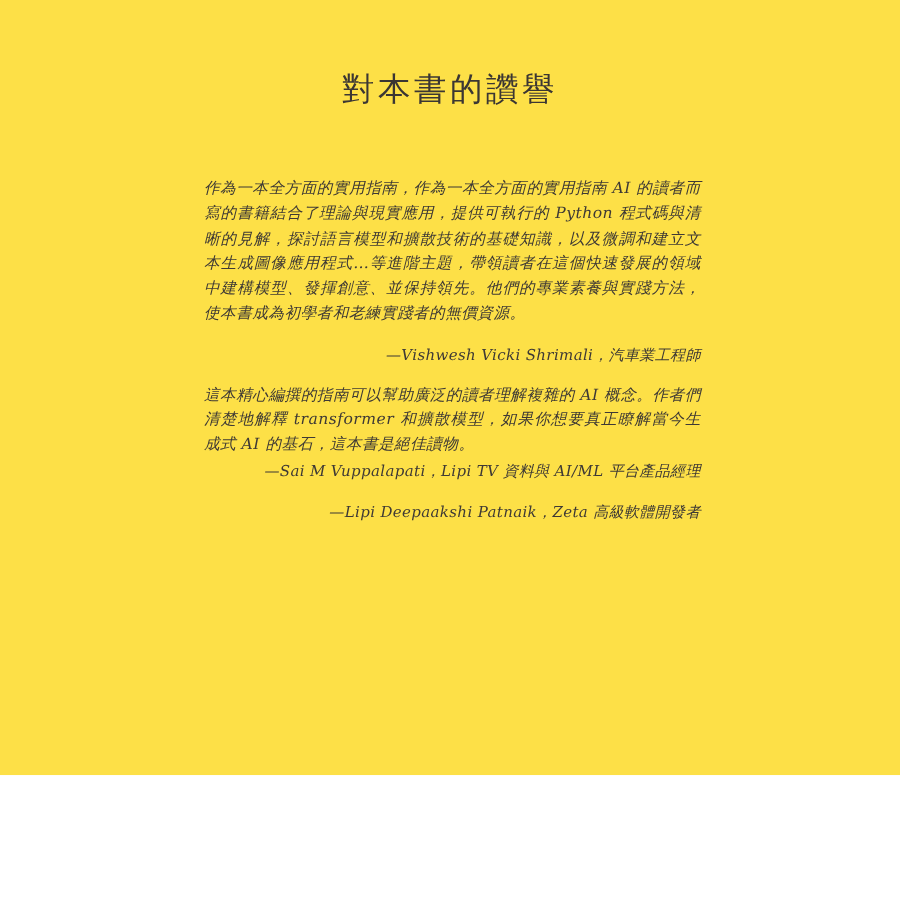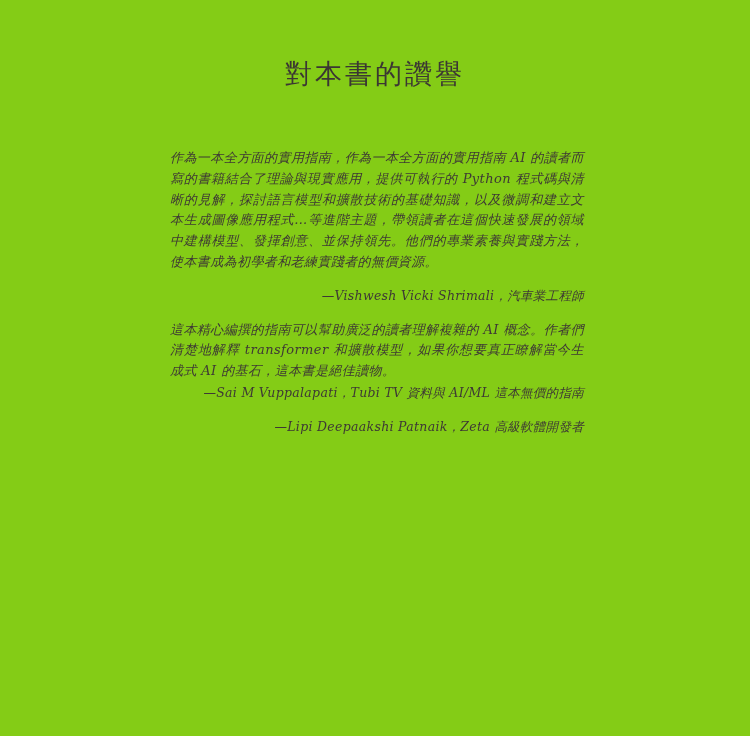--- a/index.html
+++ b/index.html
@@ -3,22 +3,22 @@
 <meta charset="utf-8">
 <style>
   html, body {
     margin: 0;
     padding: 0;
     background: #ffffff;
   }
   .page {
     position: relative;
     width: 750px;
-    height: 736px;
-    background: #84cc16;
+    height: 646px;
+    background: #fde047;
     overflow: hidden;
     font-family: "DejaVu Serif", "Liberation Serif", serif;
     color: #3b3633;
   }
   .page-title {
     margin: 0;
     padding-top: 56px;
     text-align: center;
     font-size: 27px;
     font-weight: 500;
@@ -68,21 +68,21 @@
     <div class="testimonial">
       <p class="quote">作為一本全方面的實用指南，作為一本全方面的實用指南 AI 的讀者而寫的書籍結合了理論與現實應用，提供可執行的 Python 程式碼與清晰的見解，探討語言模型和擴散技術的基礎知識，以及微調和建立文本生成圖像應用程式…等進階主題，帶領讀者在這個快速發展的領域中建構模型、發揮創意、並保持領先。他們的專業素養與實踐方法，使本書成為初學者和老練實踐者的無價資源。</p>
     </div>
 
     <div class="testimonial">
       <p class="attribution">—Vishwesh Vicki Shrimali，汽車業工程師</p>
     </div>
 
     <div class="testimonial">
       <p class="quote">這本精心編撰的指南可以幫助廣泛的讀者理解複雜的 AI 概念。作者們清楚地解釋 transformer 和擴散模型，如果你想要真正瞭解當今生成式 AI 的基石，這本書是絕佳讀物。</p>
-      <p class="attribution">—Sai M Vuppalapati，Tubi TV 資料與 AI/ML 這本無價的指南</p>
+      <p class="attribution">—Sai M Vuppalapati，Lipi TV 資料與 AI/ML 平台產品經理</p>
     </div>
 
     <div class="testimonial">
       <p class="attribution">—Lipi Deepaakshi Patnaik，Zeta 高級軟體開發者</p>
     </div>
 
   </div>
 </div>
 
 </body></html>

